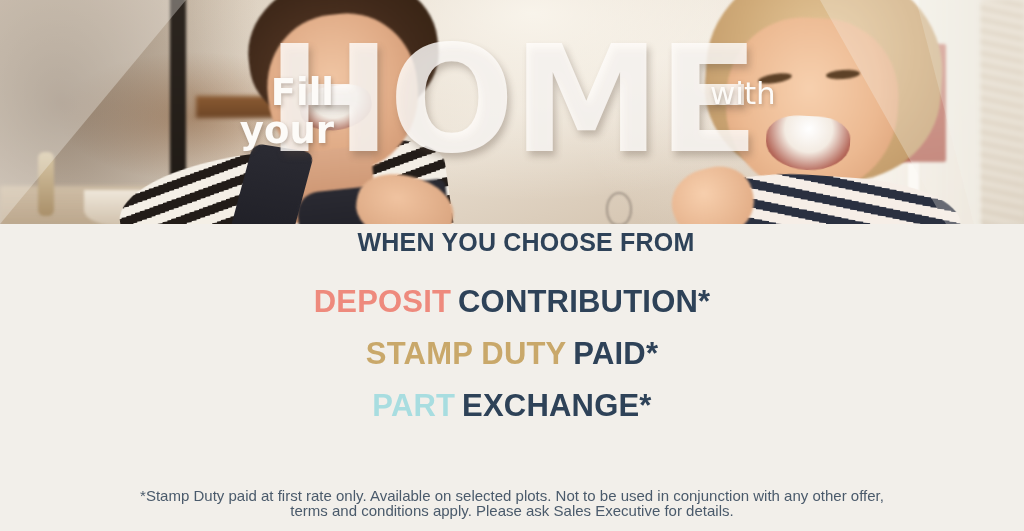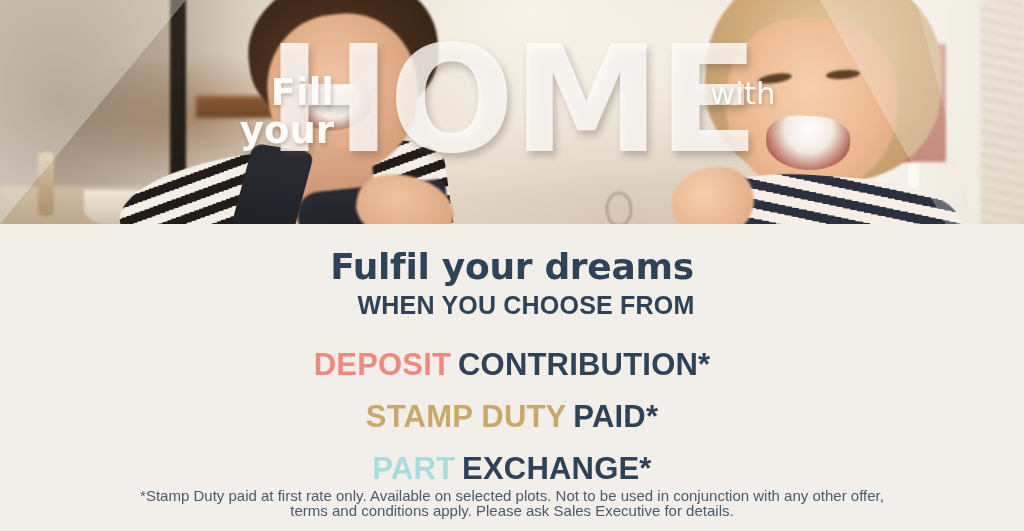--- a/index.html
+++ b/index.html
@@ -435,21 +435,20 @@
       </div>
 
       <div class="word-with">
         <div>with</div>
       </div>
     </div>
   </div>
 
   <div class="content">
 
-    <div class="headline">Fulfil your dreams</div>
     <div class="subhead">WHEN YOU CHOOSE FROM</div>
 
     <div class="offers">
 
       <div class="offer">
         <span class="hi hi-deposit">DEPOSIT</span><span>CONTRIBUTION*</span>
       </div>
 
       <div class="offer">
         <span class="hi hi-stamp">STAMP DUTY</span><span>PAID*</span>

